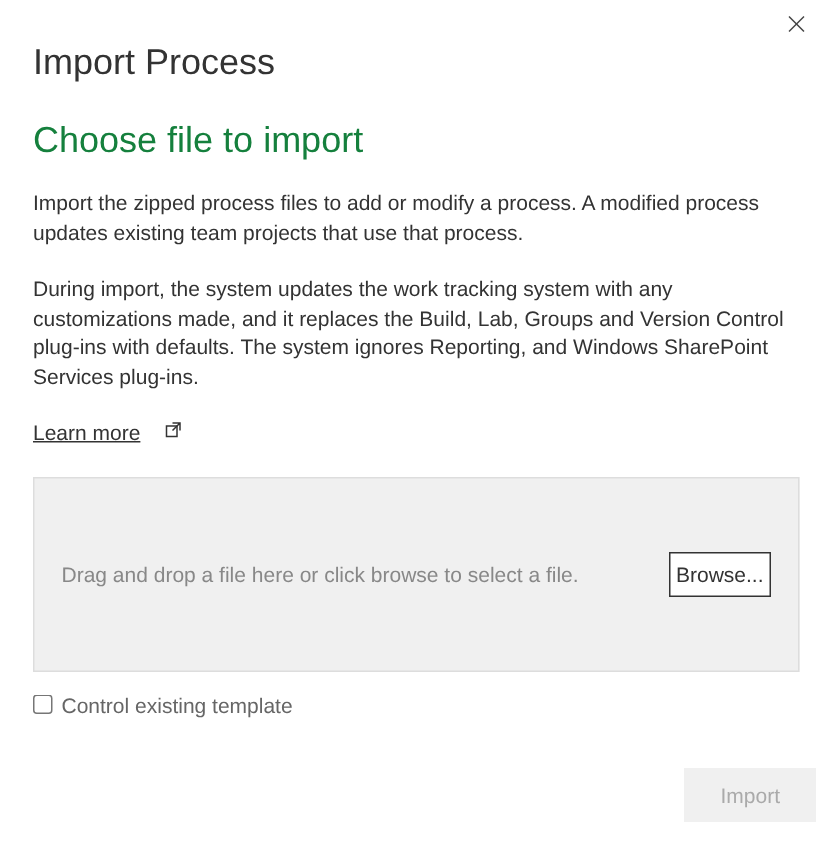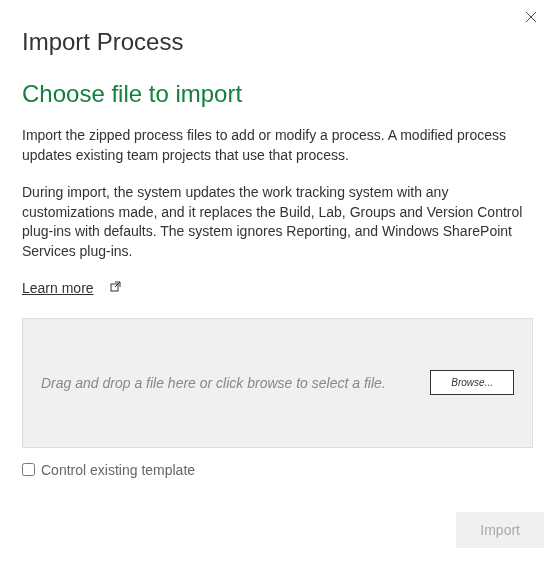--- a/index.html
+++ b/index.html
@@ -70,31 +70,29 @@
       height: 130px;
       display: flex;
       align-items: center;
       justify-content: space-between;
       padding: 0 18px;
       margin-bottom: 14px;
     }
     .dropzone-text {
       color: #888;
       font-size: 14px;
-      font-style: italic;
     }
     .browse-btn {
       background: #fff;
       border: 1px solid #333;
-      padding: 6px 20px;
-      font-size: 10px;
+      padding: 6px 4px;
+      font-size: 14px;
       color: #333;
       cursor: pointer;
       font-family: inherit;
-      font-style: italic;
     }
     .checkbox-row {
       display: flex;
       align-items: center;
       gap: 6px;
       color: #666;
       font-size: 14px;
     }
     .checkbox-row input[type="checkbox"] {
       width: 13px;

